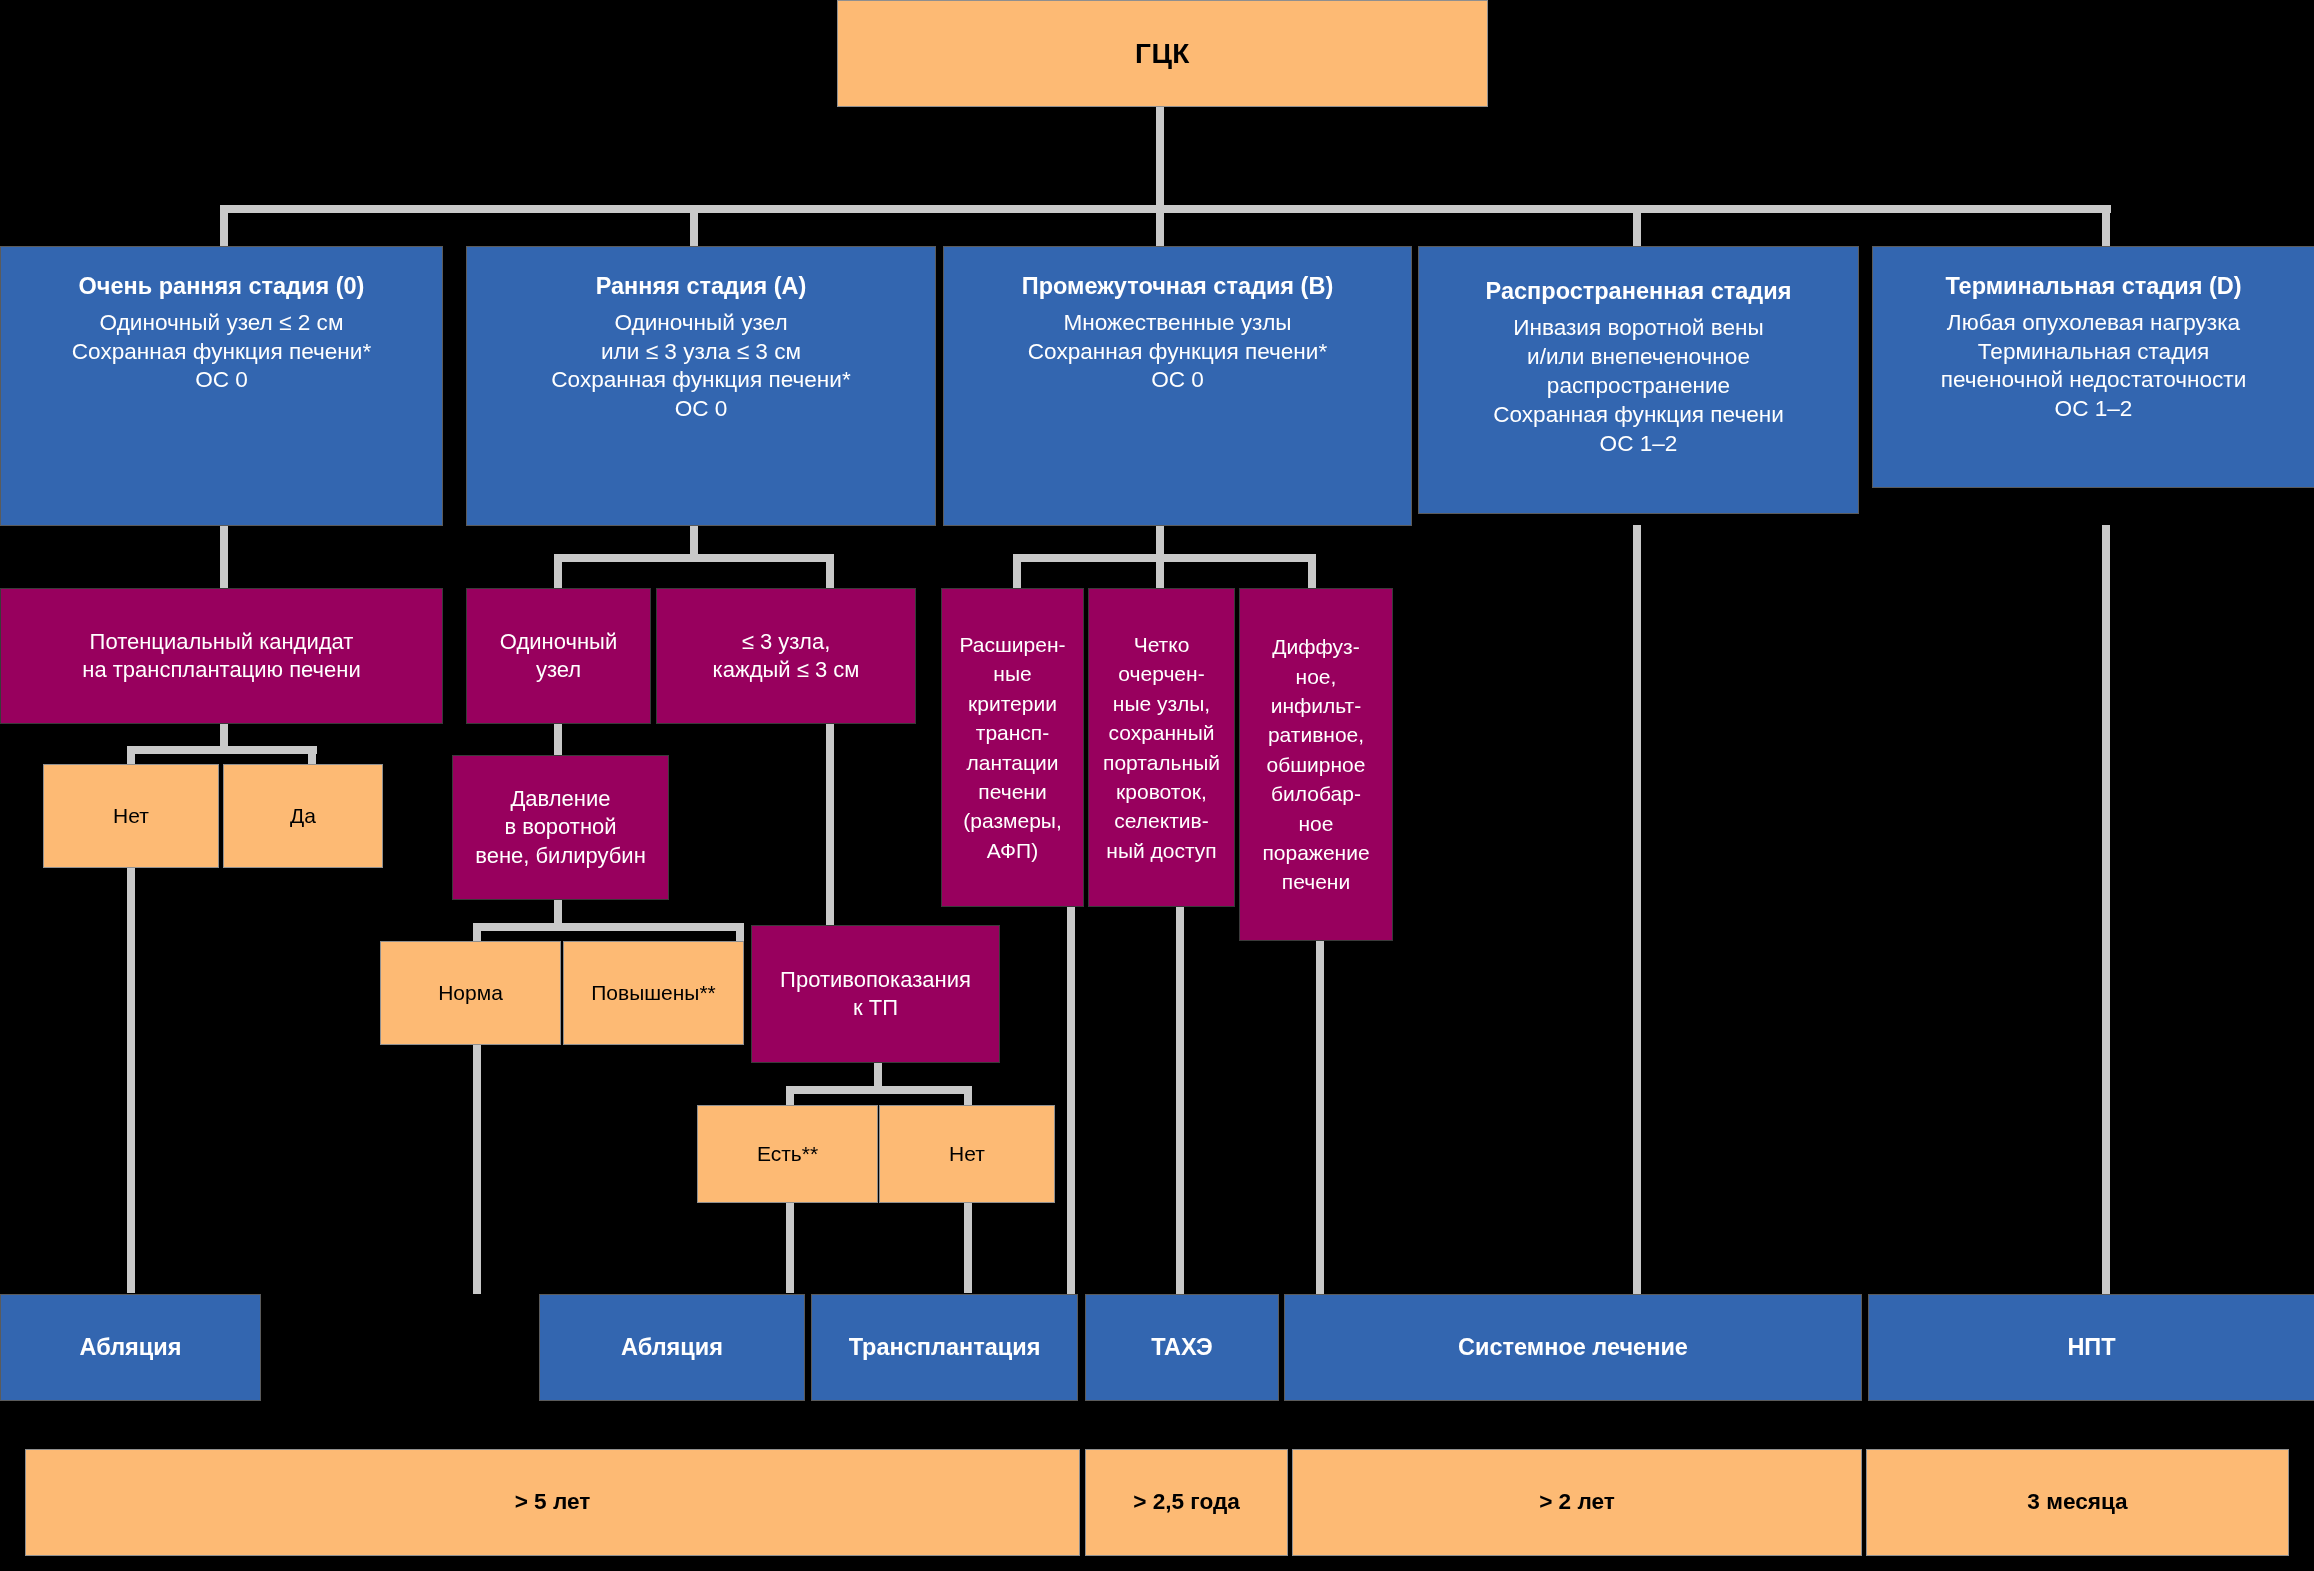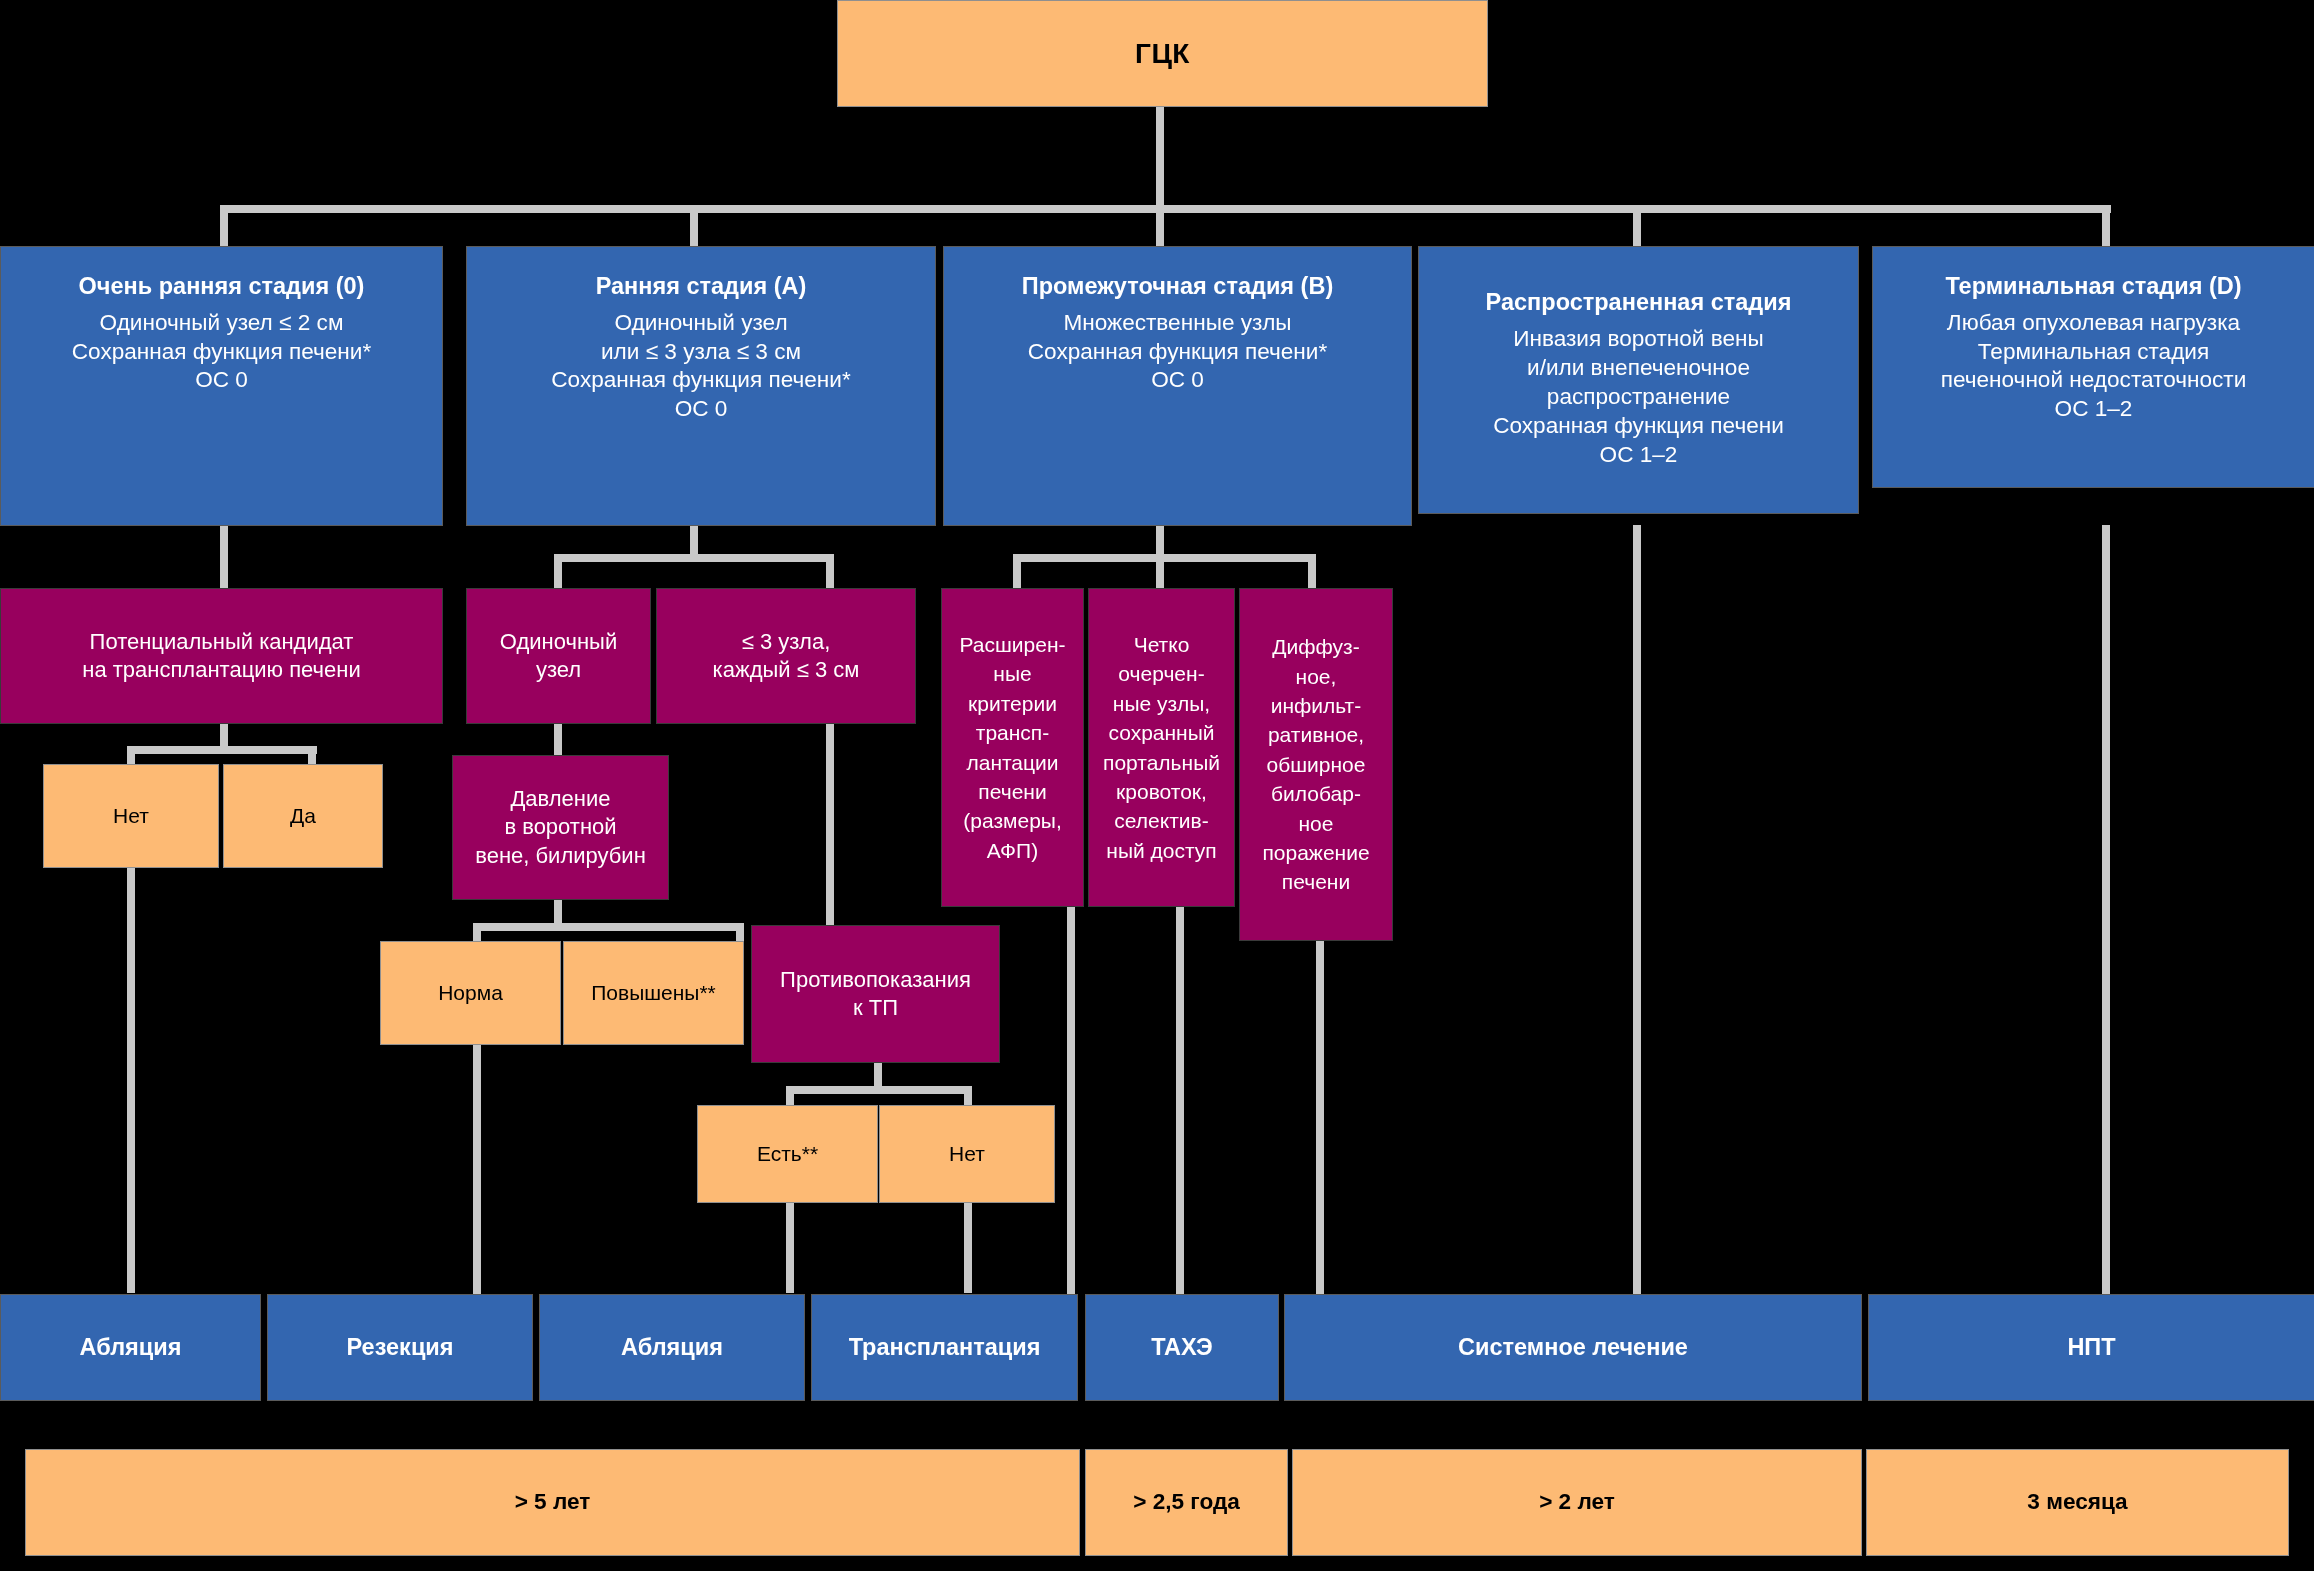--- a/index.html
+++ b/index.html
@@ -156,21 +156,21 @@
     <span class="stage-line">ОС 0</span>
   </div>
 
   <div class="box blue" style="left:943px; top:246px; width:469px; height:280px; padding:23.5px 11px 0 11px; justify-content:flex-start;">
     <span class="stage-head">Промежуточная стадия (B)</span>
     <span class="stage-line">Множественные узлы</span>
     <span class="stage-line">Сохранная функция печени*</span>
     <span class="stage-line">ОС 0</span>
   </div>
 
-  <div class="box blue" style="left:1418px; top:246px; width:441px; height:268px; padding:40px 11px 0 11px; justify-content:flex-start;">
+  <div class="box blue" style="left:1418px; top:246px; width:441px; height:268px; padding:29px 11px 0 11px; justify-content:flex-start;">
     <span class="stage-head">Распространенная стадия</span>
     <span class="stage-line">Инвазия воротной вены</span>
     <span class="stage-line">и/или внепеченочное</span>
     <span class="stage-line">распространение</span>
     <span class="stage-line">Сохранная функция печени</span>
     <span class="stage-line">ОС 1–2</span>
   </div>
 
   <div class="box blue" style="left:1872px; top:246px; width:443px; height:242px; padding:23.5px 11px 0 11px; justify-content:flex-start;">
     <span class="stage-head">Терминальная стадия (D)</span>
@@ -257,23 +257,20 @@
   <div class="box grey" style="left:697px; top:1105px; width:181px; height:98px;">
     <span class="grey-line">Есть**</span>
   </div>
   <div class="box grey" style="left:879px; top:1105px; width:176px; height:98px;">
     <span class="grey-line">Нет</span>
   </div>
 
   <div class="box blue" style="left:0px; top:1294px; width:261px; height:107px;">
     <span class="treat-line">Абляция</span>
   </div>
-  <div class="box blue" style="left:267px; top:1294px; width:266px; height:107px;">
-    <span class="treat-line">Резекция</span>
-  </div>
   <div class="box blue" style="left:539px; top:1294px; width:266px; height:107px;">
     <span class="treat-line">Абляция</span>
   </div>
   <div class="box blue" style="left:811px; top:1294px; width:267px; height:107px;">
     <span class="treat-line">Трансплантация</span>
   </div>
   <div class="box blue" style="left:1085px; top:1294px; width:194px; height:107px;">
     <span class="treat-line">ТАХЭ</span>
   </div>
   <div class="box blue" style="left:1284px; top:1294px; width:578px; height:107px;">

